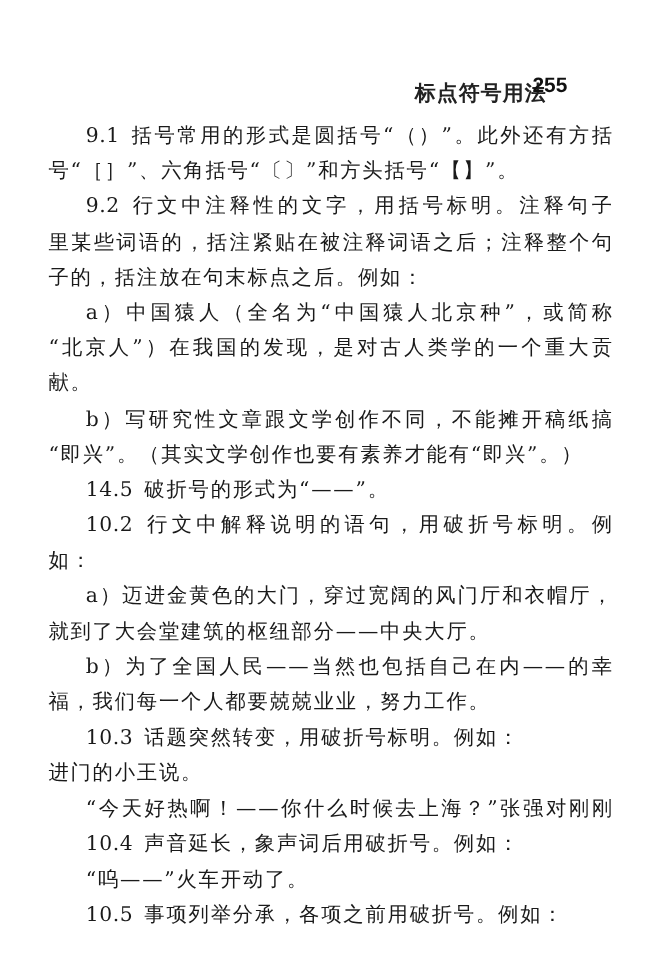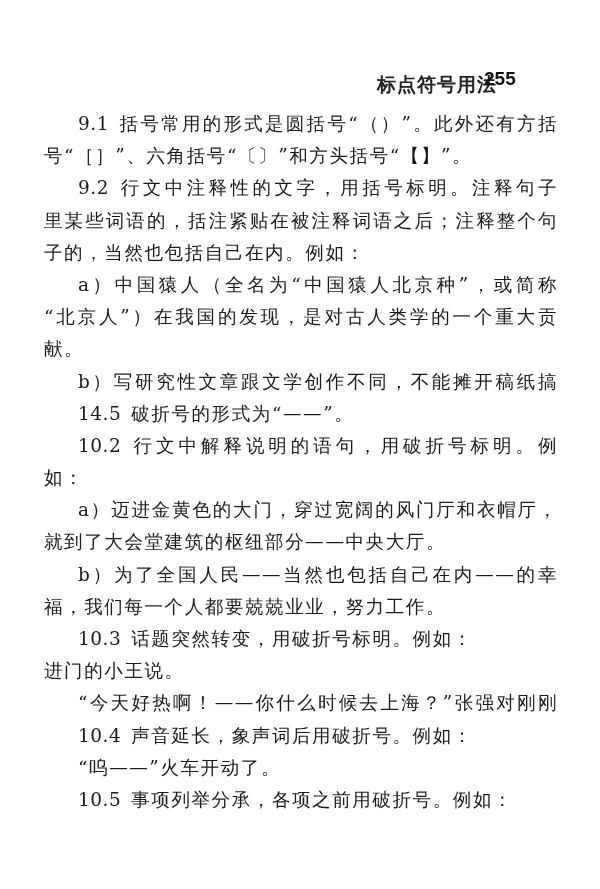--- a/index.html
+++ b/index.html
@@ -23,25 +23,26 @@
 <div class="header">
   <span class="header-title">标点符号用法</span>
   <span class="header-page">255</span>
 </div>
 
 <div class="body" id="body">
     <div class="line indent"><span class="num">9.1</span><span>括号常用的形式是圆括号“（）”。此外还有方括</span></div>
     <div class="line last"><span>号“［］”、六角括号“〔〕”和方头括号“【】”。</span></div>
     <div class="line indent"><span class="num">9.2</span><span>行文中注释性的文字，用括号标明。注释句子</span></div>
     <div class="line"><span>里某些词语的，括注紧贴在被注释词语之后；注释整个句</span></div>
-    <div class="line last"><span>子的，当然也包括自己在内。例如：</span></div>
+    <div class="line last"><span>子的，括注放在句末标点之后。例如：</span></div>
     <div class="line indent"><span>a）中国猿人（全名为“中国猿人北京种”，或简称</span></div>
     <div class="line"><span>“北京人”）在我国的发现，是对古人类学的一个重大贡</span></div>
     <div class="line last"><span>献。</span></div>
     <div class="line indent"><span>b）写研究性文章跟文学创作不同，不能摊开稿纸搞</span></div>
+    <div class="line last"><span>“即兴”。（其实文学创作也要有素养才能有“即兴”。）</span></div>
     <div class="line indent last"><span class="num">14.5</span><span>破折号的形式为“——”。</span></div>
     <div class="line indent"><span class="num">10.2</span><span>行文中解释说明的语句，用破折号标明。例</span></div>
     <div class="line last"><span>如：</span></div>
     <div class="line indent"><span>a）迈进金黄色的大门，穿过宽阔的风门厅和衣帽厅，</span></div>
     <div class="line last"><span>就到了大会堂建筑的枢纽部分——中央大厅。</span></div>
     <div class="line indent"><span>b）为了全国人民——当然也包括自己在内——的幸</span></div>
     <div class="line last"><span>福，我们每一个人都要兢兢业业，努力工作。</span></div>
     <div class="line indent last"><span class="num">10.3</span><span>话题突然转变，用破折号标明。例如：</span></div>
     <div class="line last"><span>进门的小王说。</span></div>
     <div class="line indent"><span>“今天好热啊！——你什么时候去上海？”张强对刚刚</span></div>

